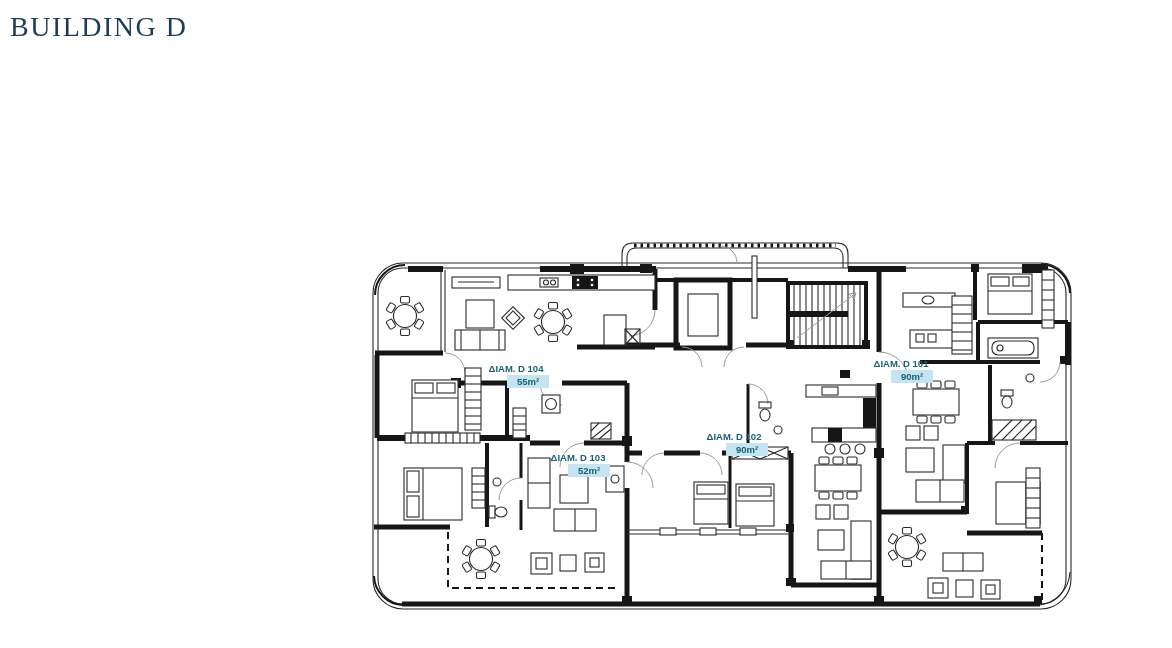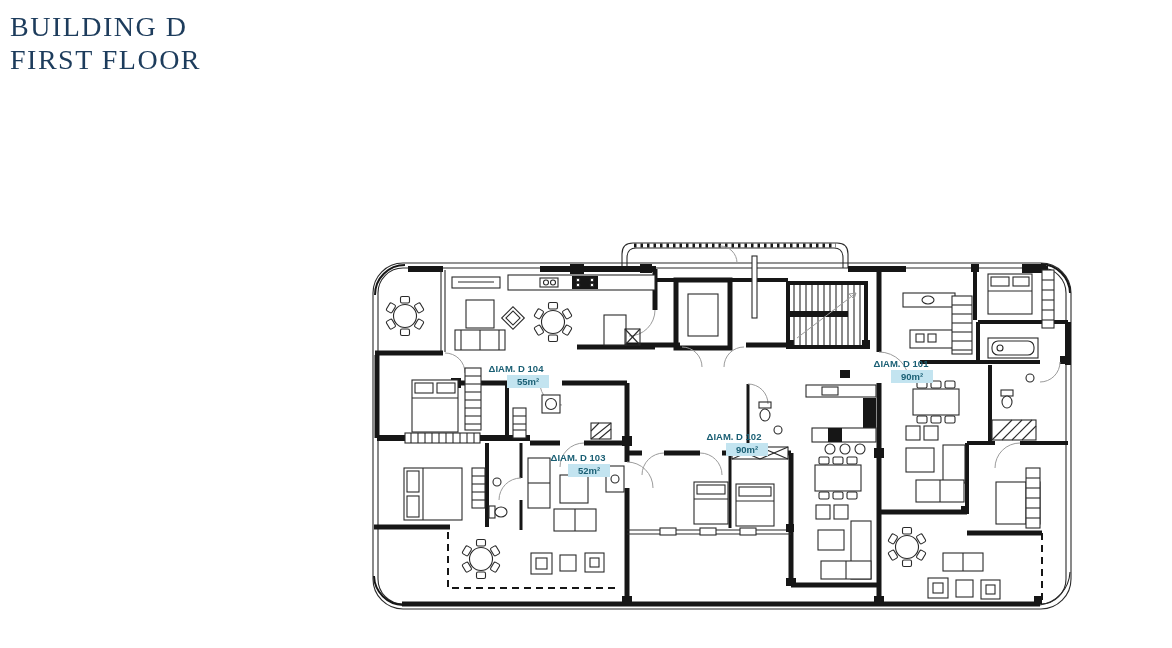--- a/index.html
+++ b/index.html
@@ -23,21 +23,20 @@
   .rail{stroke:#161616;stroke-width:4;fill:none;stroke-dasharray:2.5 4;}
   .apt-label{font-family:"Liberation Sans",sans-serif;font-size:9.5px;font-weight:bold;}
 </style>
 </head>
 <body>
 
 <div class="stage">
 
   <div class="plan-title">
     <div>BUILDING D</div>
-    <div>FIRST FLOOR</div>
   </div>
 
   <svg class="floorplan" width="1172" height="648" viewBox="0 0 1172 648" xmlns="http://www.w3.org/2000/svg">
 
     <defs>
       <g id="rtable">
         <g transform="rotate(0)">
             <rect class="tnf" x="-4.5" y="-19.5" width="9" height="6.5" rx="1.5"></rect>
           </g>
         <g transform="rotate(60)">

